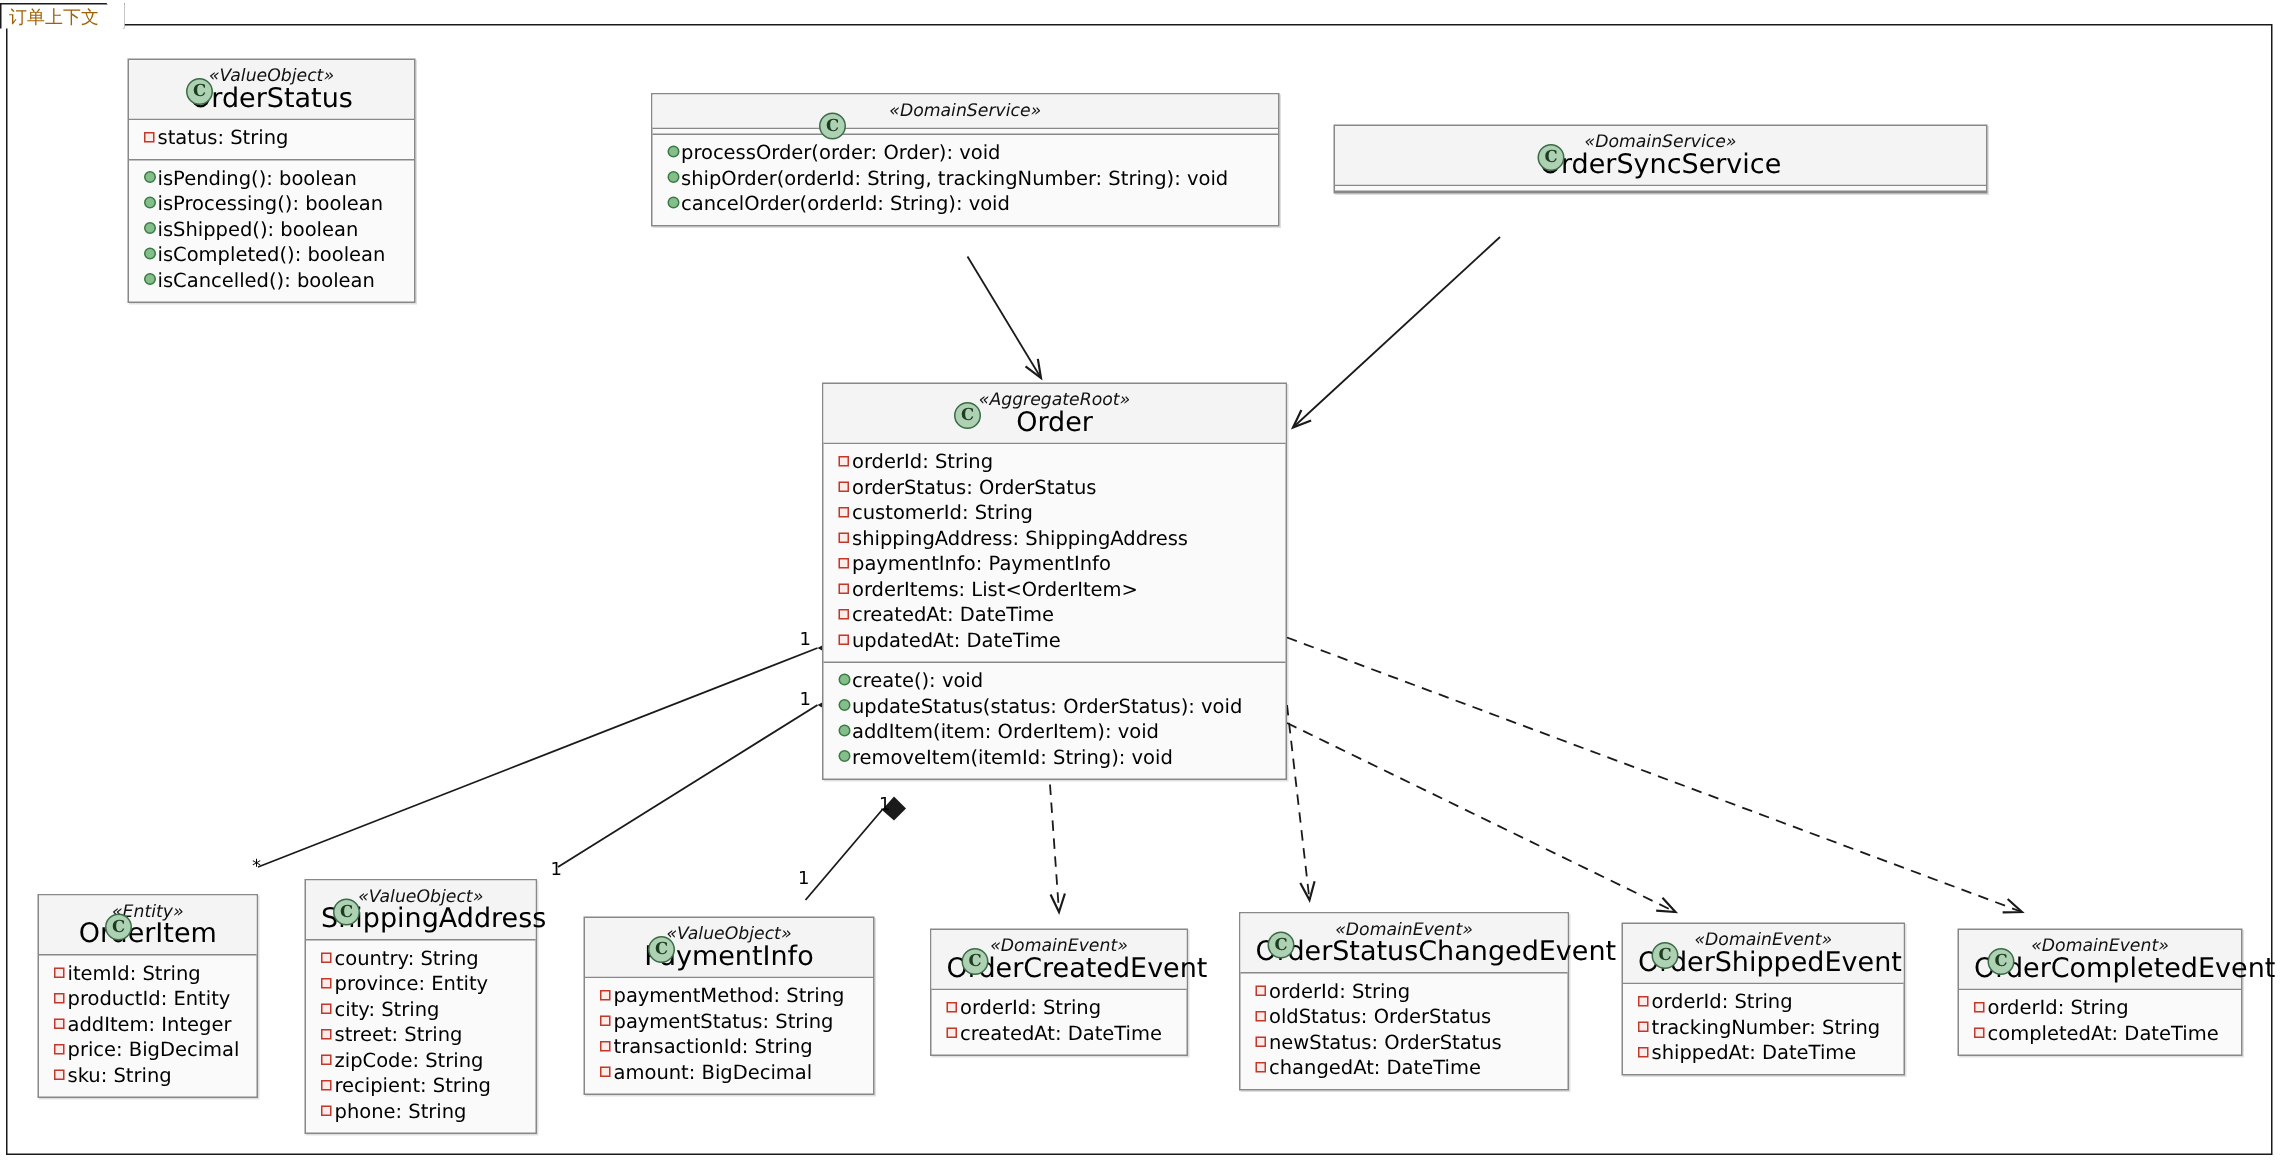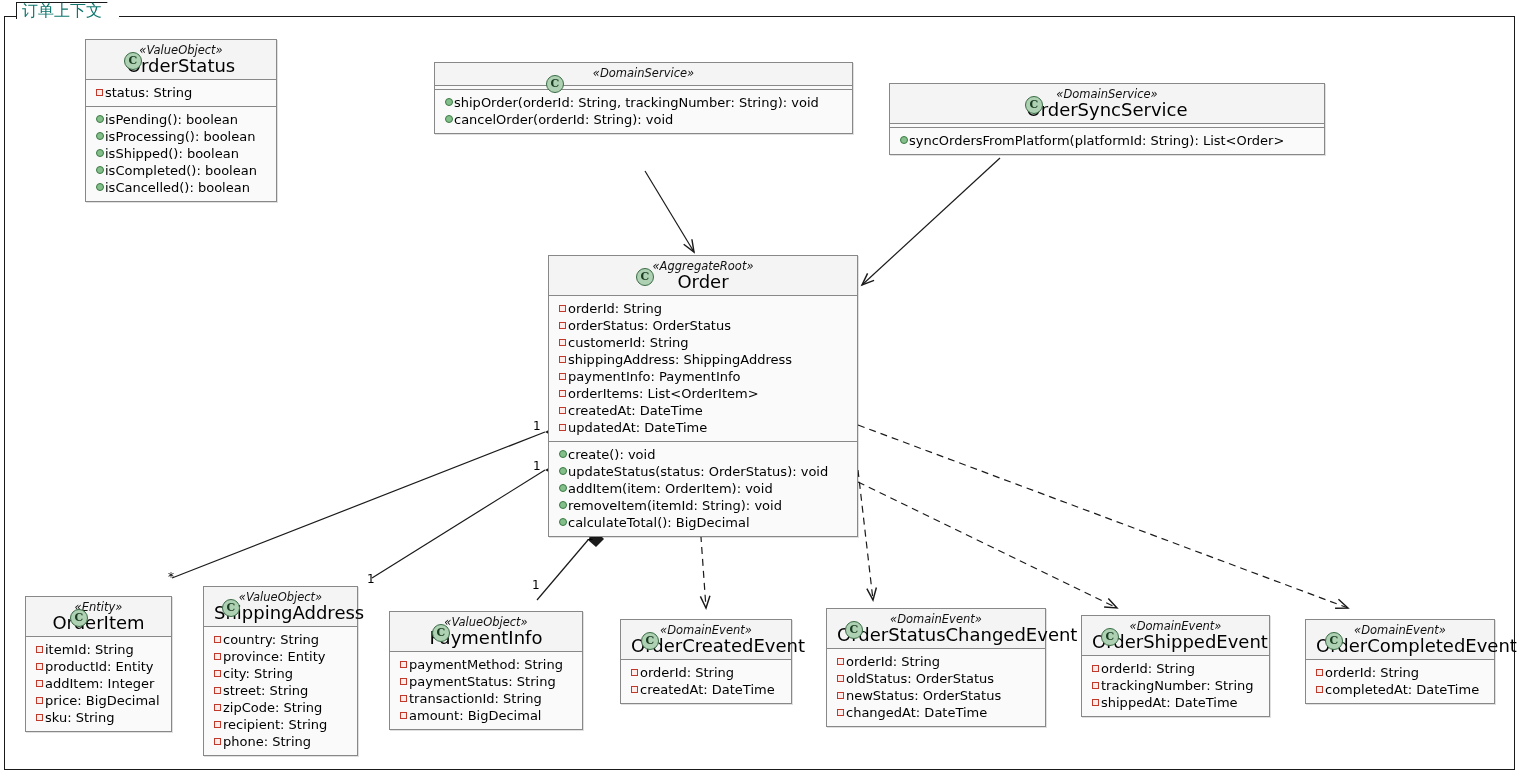--- a/index.html
+++ b/index.html
@@ -21,30 +21,30 @@
     left: 4px;
     top: 16px;
     width: 1511px;
     height: 754px;
     border: 1px solid #1a1a1a;
     box-sizing: border-box;
     background: #ffffff;
   }
   #package-tab {
     position: absolute;
-    left: 16px;
+    left: 0;
     top: 2px;
     height: 17px;
     padding: 0 16px 0 5px;
     border: 1px solid #1a1a1a;
     border-bottom: none;
     background: #ffffff;
-    font-size: 16px;
+    font-size: 12px;
     line-height: 16px;
-    color: #0f766e;
+    color: #a16207;
     box-sizing: border-box;
   }
   #package-tab::after {
     content: "";
     position: absolute;
     right: -1px;
     top: -1px;
     width: 0;
     height: 0;
     border-left: 12px solid transparent;
@@ -212,36 +212,34 @@
   </div>
 
   <div class="uml-class" style="left:434px; top:62px; width:419px;">
     <div class="uml-header">
       <span class="circ-c" style="left:111px; top:12px;">C</span>
       <span class="stereotype">«DomainService»</span>
     </div>
     <div class="uml-sep"></div>
     <div class="uml-sep" style="margin-top:3px;"></div>
     <div class="uml-compartment">
+      <div class="uml-row"><span class="mark"><span class="dot"></span></span><span>processOrder(order: Order): void</span></div>
       <div class="uml-row"><span class="mark"><span class="dot"></span></span><span>shipOrder(orderId: String, trackingNumber: String): void</span></div>
       <div class="uml-row"><span class="mark"><span class="dot"></span></span><span>cancelOrder(orderId: String): void</span></div>
     </div>
   </div>
 
   <div class="uml-class" style="left:889px; top:83px; width:436px;">
     <div class="uml-header">
       <span class="circ-c" style="left:135px; top:12px;">C</span>
       <span class="stereotype">«DomainService»</span>
       <span class="cname">OrderSyncService</span>
     </div>
     <div class="uml-sep"></div>
     <div class="uml-sep" style="margin-top:3px;"></div>
-    <div class="uml-compartment">
-      <div class="uml-row"><span class="mark"><span class="dot"></span></span><span>syncOrdersFromPlatform(platformId: String): List&lt;Order&gt;</span></div>
-    </div>
   </div>
 
   <div class="uml-class" style="left:548px; top:255px; width:310px;">
     <div class="uml-header">
       <span class="circ-c" style="left:87px; top:12px;">C</span>
       <span class="stereotype">«AggregateRoot»</span>
       <span class="cname">Order</span>
     </div>
     <div class="uml-sep"></div>
     <div class="uml-compartment">
@@ -253,21 +251,20 @@
       <div class="uml-row"><span class="mark"><span class="sq"></span></span><span>orderItems: List&lt;OrderItem&gt;</span></div>
       <div class="uml-row"><span class="mark"><span class="sq"></span></span><span>createdAt: DateTime</span></div>
       <div class="uml-row"><span class="mark"><span class="sq"></span></span><span>updatedAt: DateTime</span></div>
     </div>
     <div class="uml-sep"></div>
     <div class="uml-compartment">
       <div class="uml-row"><span class="mark"><span class="dot"></span></span><span>create(): void</span></div>
       <div class="uml-row"><span class="mark"><span class="dot"></span></span><span>updateStatus(status: OrderStatus): void</span></div>
       <div class="uml-row"><span class="mark"><span class="dot"></span></span><span>addItem(item: OrderItem): void</span></div>
       <div class="uml-row"><span class="mark"><span class="dot"></span></span><span>removeItem(itemId: String): void</span></div>
-      <div class="uml-row"><span class="mark"><span class="dot"></span></span><span>calculateTotal(): BigDecimal</span></div>
     </div>
   </div>
 
   <div class="uml-class" style="left:25px; top:596px; width:147px;">
     <div class="uml-header">
       <span class="circ-c" style="left:44px; top:12px;">C</span>
       <span class="stereotype">«Entity»</span>
       <span class="cname">OrderItem</span>
     </div>
     <div class="uml-sep"></div>

